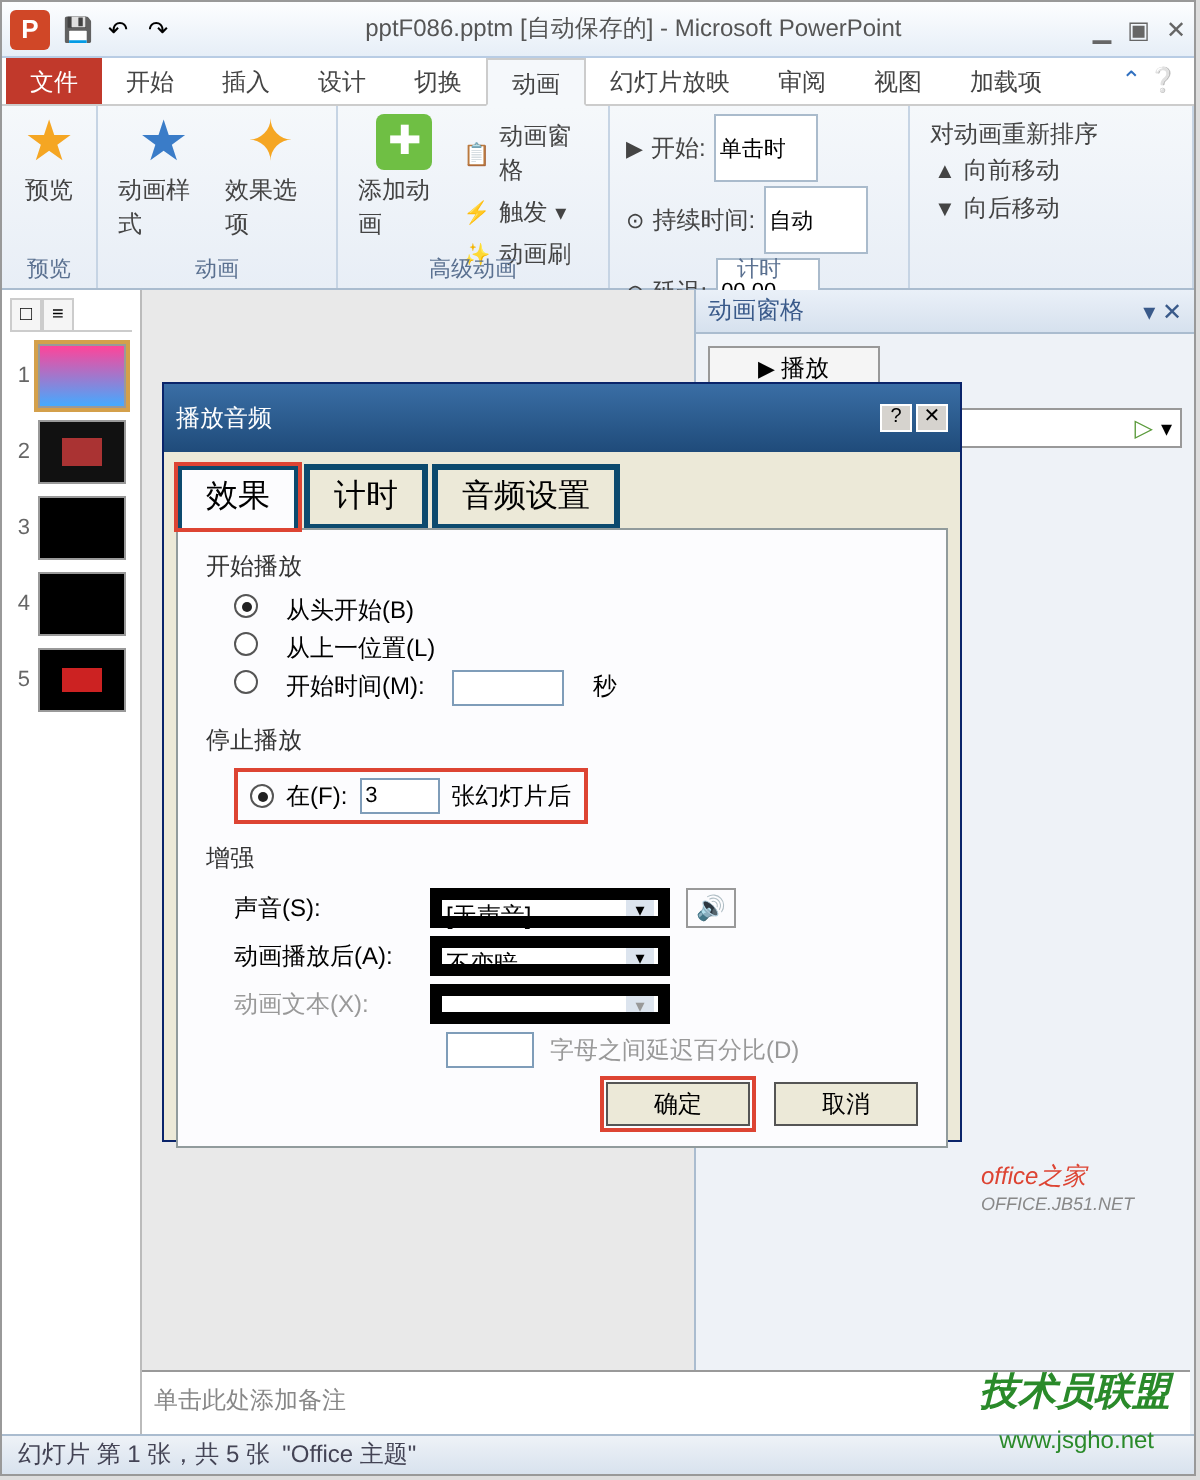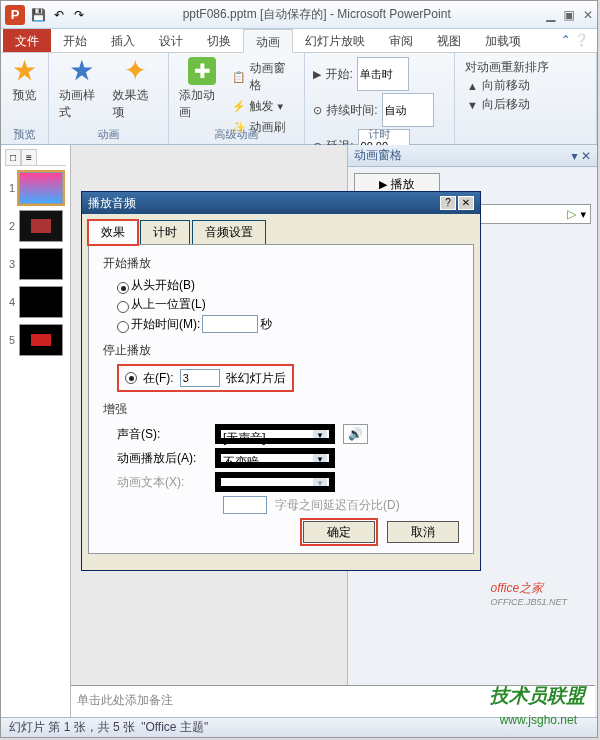--- a/index.html
+++ b/index.html
@@ -39,31 +39,31 @@
 .thumb.sel .thumb-img{outline:2px solid #d4a04b}
 .tmain{flex:1;position:relative;background:#e9e9e9}
 .anim-pane{position:absolute;right:0;top:0;width:250px;bottom:0;background:#eef2f7;border-left:1px solid #aabccf}
 .anim-head{height:22px;background:linear-gradient(#eaf0f8,#d6e1ee);padding:2px 6px;color:#3a5a8a;border-bottom:1px solid #aabccf;display:flex;align-items:center}
 .anim-head .x{margin-left:auto}
 .anim-body{padding:6px}
 .play-btn{border:1px solid #999;background:#f5f5f5;padding:2px 24px;font-size:11px}
 .anim-item{margin-top:8px;border:1px solid #999;background:#fff;padding:2px 4px;font-size:11px;display:flex;align-items:center;gap:4px}
 .anim-item .tri{margin-left:auto;color:#5a9a3a}
 .dialog{position:absolute;left:80px;top:190px;width:400px;height:380px;background:#ece9d8;border:1px solid #0a246a}
-.dlg-title{height:22px;background:linear-gradient(#3a6ea5,#1f4b7a);color:#fff;padding:2px 6px;display:flex;align-items:center;font-size:12px}
+.dlg-title{height:34px;background:linear-gradient(#3a6ea5,#1f4b7a);color:#fff;padding:2px 6px;display:flex;align-items:center;font-size:12px}
 .dlg-title .dx{margin-left:auto;display:flex;gap:2px}
 .dlg-title .dx span{width:16px;height:14px;background:#d6d3ce;color:#000;text-align:center;font-size:10px;border:1px solid #fff;line-height:12px}
 .dlg-tabs{display:flex;padding:6px 6px 0 6px}
-.dlg-tab{padding:3px 12px;border:1px solid #0c4a6e;background:#ece9d8;margin-right:2px;position:relative;font-size:12px}
+.dlg-tab{padding:3px 12px;border:3px solid #0c4a6e;background:#ece9d8;margin-right:2px;position:relative;font-size:16px}
 .dlg-tab.active{background:#fcfcfe;border-bottom:1px solid #fcfcfe;z-index:2}
 .dlg-tab.hl{outline:2px solid #d43;outline-offset:-1px}
 .dlg-body{margin:0 6px 6px 6px;border:1px solid #919b9c;background:#fcfcfe;height:310px;padding:10px 14px;position:relative;margin-top:-1px}
 .fset{margin-bottom:8px}
 .fset-label{color:#333;margin-bottom:4px;font-size:12px}
-.radio-row{display:flex;align-items:flex-end;gap:2px;padding:1px 0 1px 14px;font-size:12px}
+.radio-row{display:flex;align-items:flex-start;gap:14px;padding:1px 0 1px 14px;font-size:12px}
 .radio{width:12px;height:12px;border:1px solid #555;border-radius:50%;display:inline-flex;align-items:center;justify-content:center;background:#fff}
 .radio.checked::after{content:"";width:5px;height:5px;background:#222;border-radius:50%}
 .spin{width:56px;height:18px;border:1px solid #7f9db9;background:#fff;font-size:11px;padding:0 2px}
 .hl-box{border:2px solid #d43;padding:3px 6px;display:inline-flex;align-items:center;gap:6px}
 .form-row{display:flex;align-items:center;gap:8px;padding:2px 0 2px 14px;font-size:12px}
 .form-row label{width:90px}
 .combo{width:120px;height:20px;border:6px solid #000000;background:#fff;font-size:11px;padding:0 2px;display:flex;}
 .combo .dd{margin-left:auto;background:#dce4ee;width:14px;text-align:center;font-size:9px}
 .disabled{color:#999}
 .dlg-btns{position:absolute;bottom:10px;right:14px;display:flex;gap:12px}

